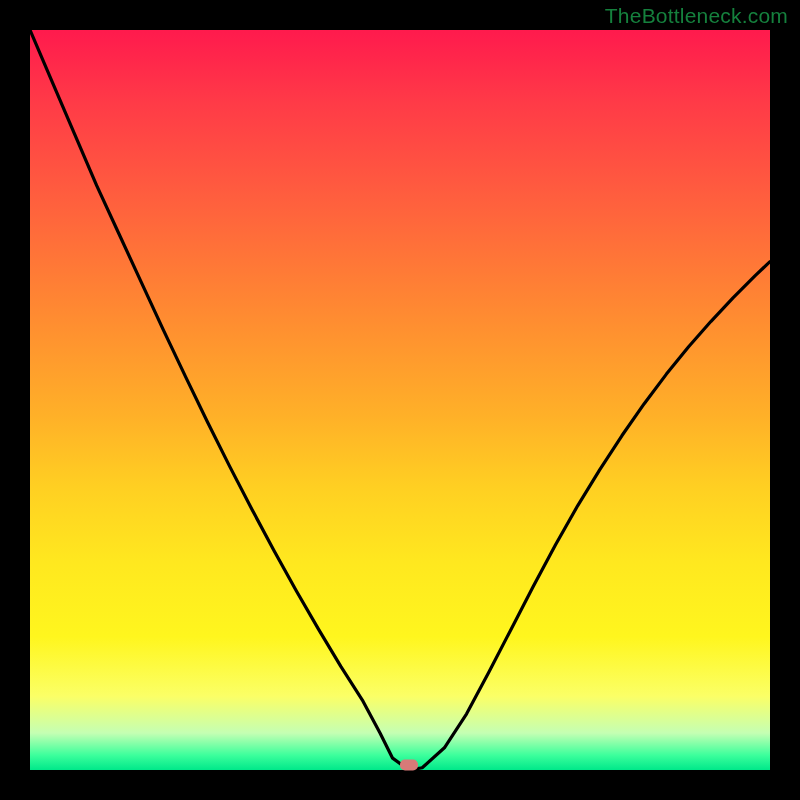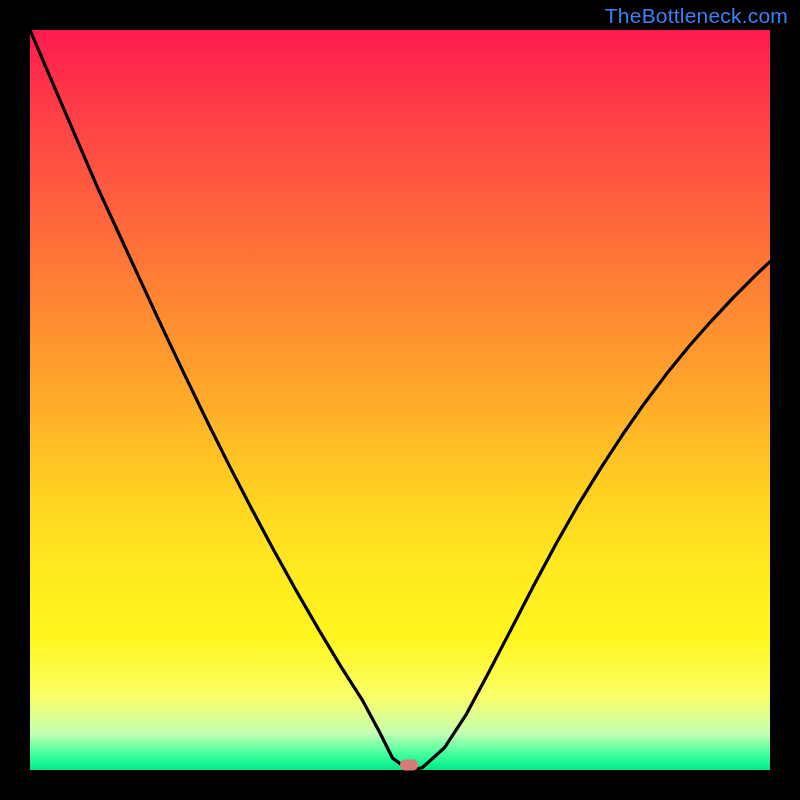--- a/index.html
+++ b/index.html
@@ -54,21 +54,21 @@
     width: 18px;
     height: 11px;
     background: #d77a78;
     border-radius: 5px;
     transform: translate(-50%, -50%);
   }
   .watermark {
     position: absolute;
     top: 4px;
     right: 12px;
-    color: #3b82f6;
+    color: #15803d;
     font-size: 21px;
     font-weight: 500;
     letter-spacing: 0.2px;
     user-select: none;
     margin-left: 7px;
   }
 </style>
 </head>
 <body>
 

